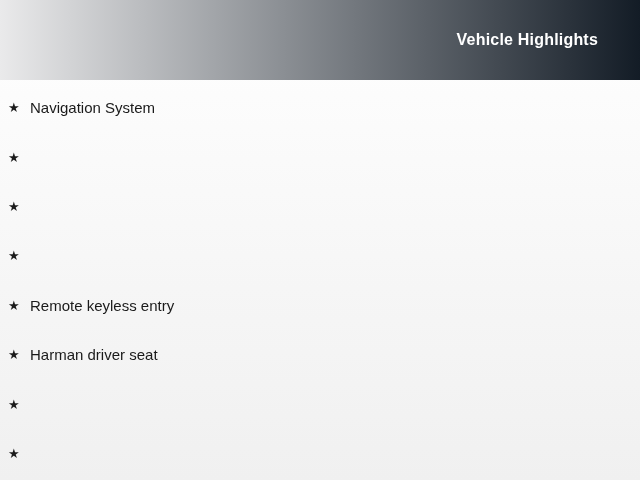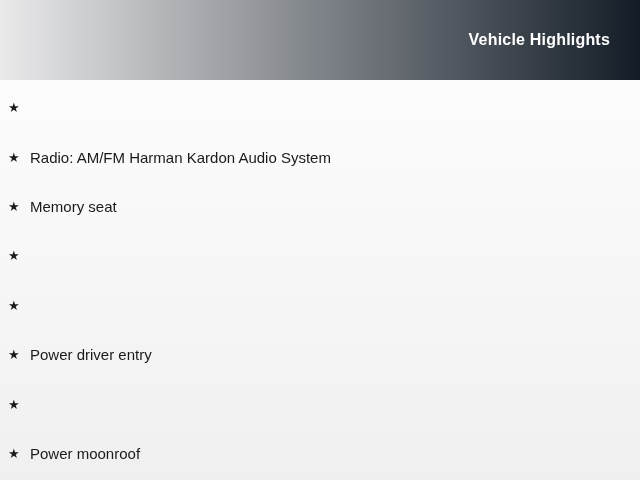--- a/index.html
+++ b/index.html
@@ -24,21 +24,21 @@
     display: flex;
     flex-direction: column;
   }
   .header {
     height: 80px;
     flex: 0 0 80px;
     background: linear-gradient(to right, var(--header-grad-start) 0%, var(--header-grad-end) 100%);
     display: flex;
     align-items: center;
     justify-content: flex-end;
-    padding-right: 30px;
+    padding-right: 42px;
   }
   .header-title {
     color: var(--header-title-color);
     font-size: 16px;
     font-weight: bold;
     letter-spacing: 0.2px;
   }
   .highlights-list {
     list-style: none;
     padding-top: 3px;
@@ -65,40 +65,39 @@
 </head>
 <body>
 
 <div class="page">
   <header class="header">
     <span class="header-title">Vehicle Highlights</span>
   </header>
   <ul class="highlights-list" id="highlights-list">
       <li class="highlight-item">
         <span class="star-icon">★</span>
-      </li>
-      <li class="highlight-item">
-        <span class="star-icon">★</span>
-        <span class="item-label">Radio: AM/FM Harman Kardon Audio System</span>
-      </li>
-      <li class="highlight-item">
-        <span class="star-icon">★</span>
-        <span class="item-label">Memory seat</span>
+        <span class="item-label">Navigation System</span>
       </li>
       <li class="highlight-item">
         <span class="star-icon">★</span>
       </li>
       <li class="highlight-item">
         <span class="star-icon">★</span>
       </li>
       <li class="highlight-item">
         <span class="star-icon">★</span>
-        <span class="item-label">Power driver entry</span>
+      </li>
+      <li class="highlight-item">
+        <span class="star-icon">★</span>
+        <span class="item-label">Remote keyless entry</span>
+      </li>
+      <li class="highlight-item">
+        <span class="star-icon">★</span>
+        <span class="item-label">Harman driver seat</span>
       </li>
       <li class="highlight-item">
         <span class="star-icon">★</span>
       </li>
       <li class="highlight-item">
         <span class="star-icon">★</span>
-        <span class="item-label">Power moonroof</span>
       </li>
     </ul>
 </div>
 
 </body></html>

